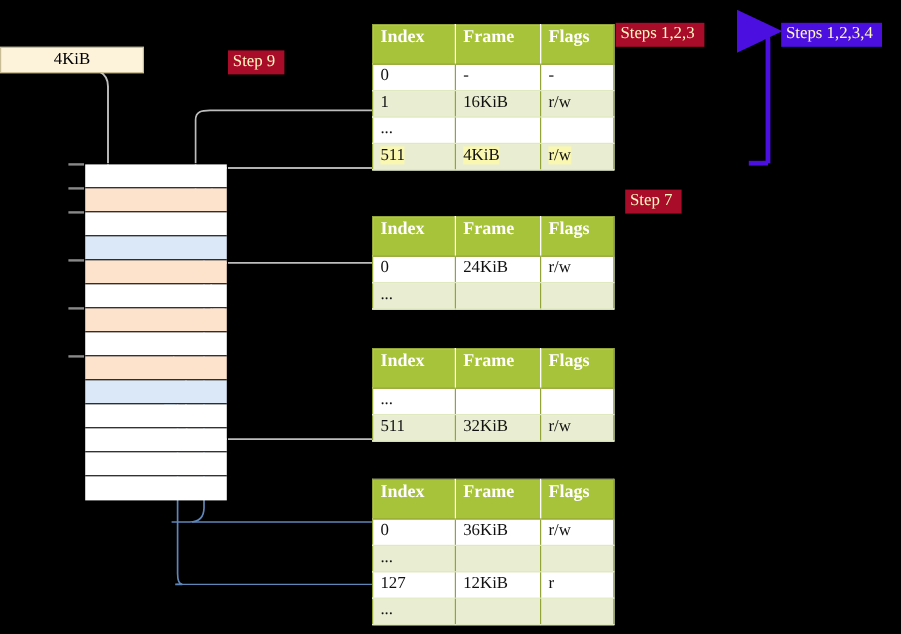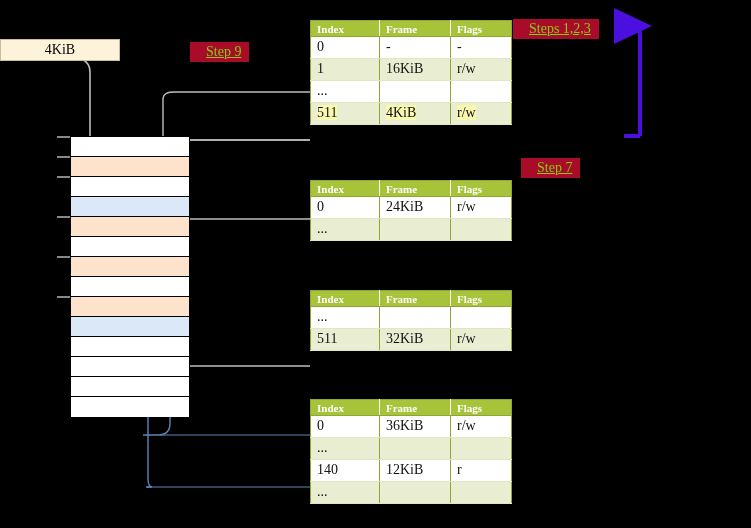--- a/index.html
+++ b/index.html
@@ -43,26 +43,25 @@
     display: flex;
     align-items: center;
     justify-content: center;
     font-size: 14px;
     color: #000;
   }
 
   
   .badge {
     position: absolute;
-    padding: 2px 8px 3px 16px;
+    padding: 2px 8px 3px 4px;
     font-size: 14px;
-    color: #84cc16;
+    color: #fef9c3;
     white-space: nowrap;
     line-height: 15px;
-    text-decoration: underline;
   }
   .badge-red { background: #a80c28; }
   .badge-blue { background: #4b10e0; }
 
   #badge-step0 { left: 190px; top: 42px; }
   #badge-steps123 { left: 513px; top: 19px; }
   #badge-steps1234 { left: 651px; top: 19px; }
   #badge-step4 { left: 521px; top: 158px; }
 
   
@@ -101,24 +100,24 @@
     background: #ffffff;
     font-size: 14px;
     border: 1px solid #93a437;
     box-sizing: border-box;
   }
   .ptable th {
     background: #a7c339;
     color: #ffffff;
     font-weight: bold;
     text-align: left;
-    padding: 2px 6px 1px 6px;
+    padding: 2px 6px 13px 6px;
     border-right: 1px solid #ffffff;
     border-bottom: 1px solid #93a437;
-    font-size: 11px;
+    font-size: 15px;
   }
   .ptable th:last-child { border-right: none; }
   .ptable td {
     padding: 2px 6px 3px 6px;
     border-right: 1px solid #93a437;
     border-bottom: 1px solid #dfe8bf;
     color: #111111;
     height: 20px;
     box-sizing: border-box;
   }
@@ -194,20 +193,21 @@
       <path d="M624,136 L640,136" stroke="#4b10e0" stroke-width="4" fill="none"></path>
     </g>
   </svg>
 
   <div class="vpage-box">
     <span>4KiB</span>
   </div>
 
   <div id="badge-step0" class="badge badge-red">Step 9</div>
   <div id="badge-steps123" class="badge badge-red">Steps 1,2,3</div>
+  <div id="badge-steps1234" class="badge badge-blue">Steps 1,2,3,4</div>
   <div id="badge-step4" class="badge badge-red">Step 7</div>
 
   <div class="mem-tick" style="top:136px;"></div>
   <div class="mem-tick" style="top:156px;"></div>
   <div class="mem-tick" style="top:176px;"></div>
   <div class="mem-tick" style="top:216px;"></div>
   <div class="mem-tick" style="top:256px;"></div>
   <div class="mem-tick" style="top:296px;"></div>
 
   <div class="mem-col">
@@ -316,21 +316,21 @@
         <td>0</td>
         <td>36KiB</td>
         <td>r/w</td>
       </tr>
       <tr class="row-alt">
         <td>...</td>
         <td></td>
         <td></td>
       </tr>
       <tr class="row-plain">
-        <td>140</td>
+        <td>127</td>
         <td>12KiB</td>
         <td>r</td>
       </tr>
       <tr class="row-alt">
         <td>...</td>
         <td></td>
         <td></td>
       </tr>
     </tbody>
   </table>

